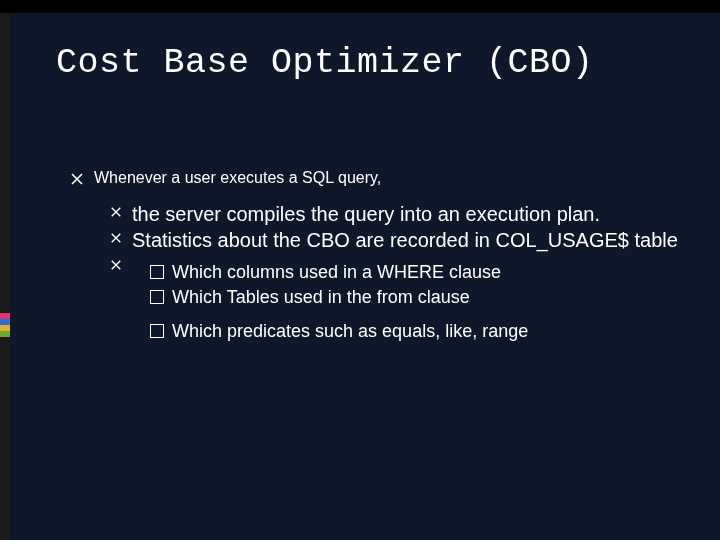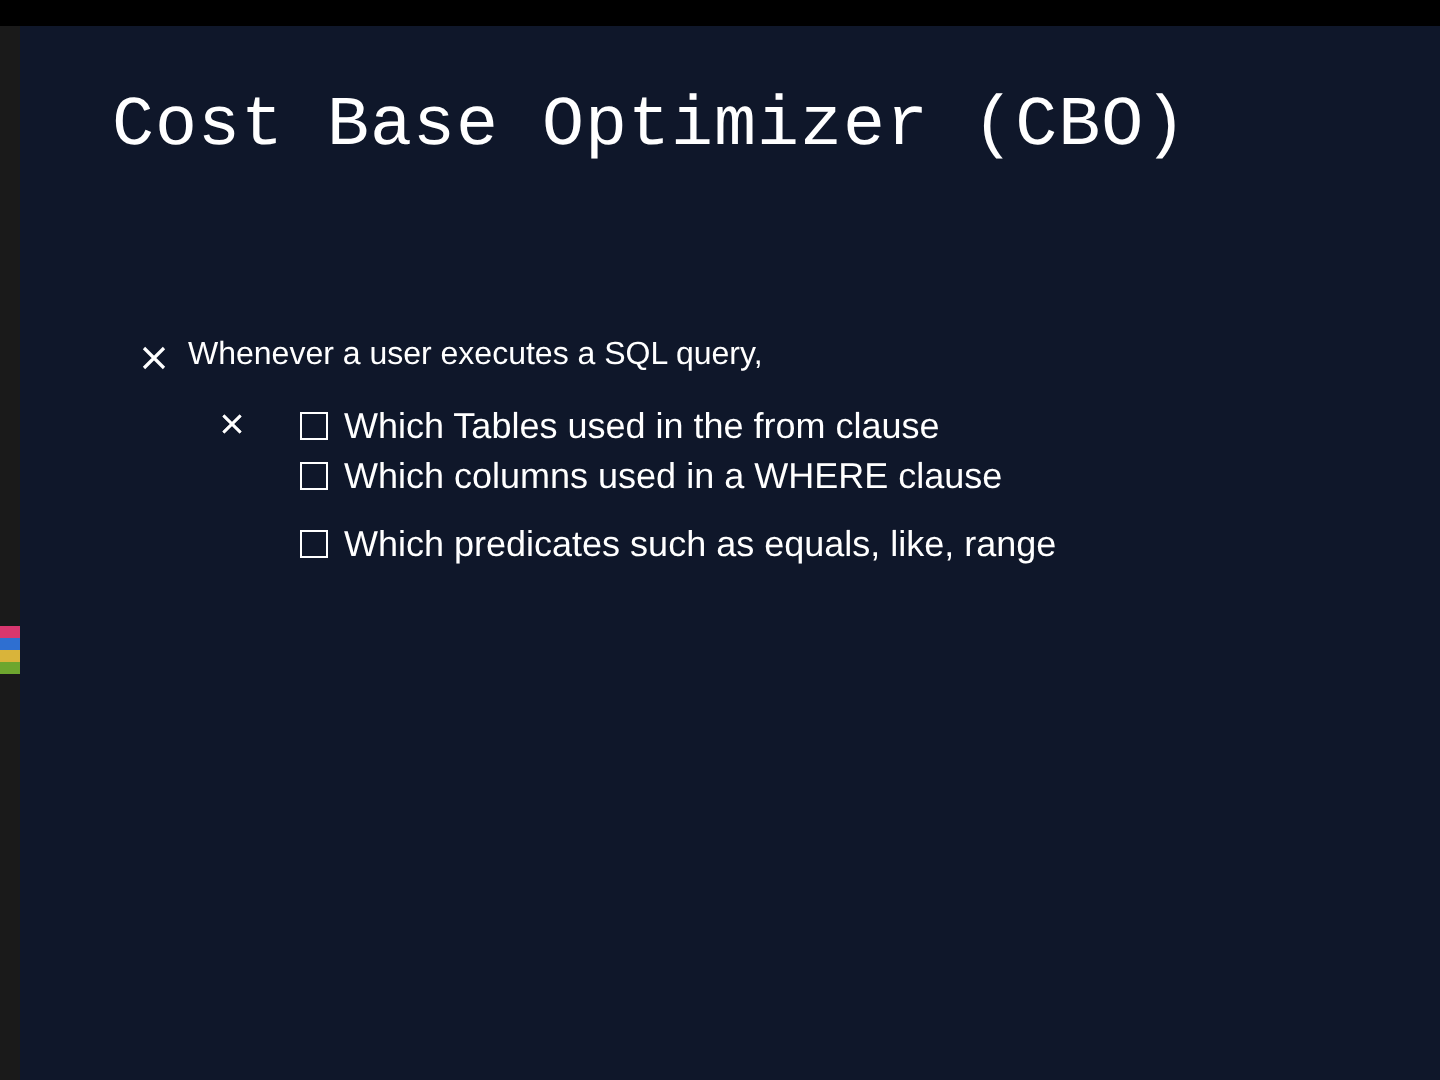--- a/index.html
+++ b/index.html
@@ -128,41 +128,50 @@
     </div>
 
     <div class="lvl2-group">
 
       <div class="lvl2">
         <span class="bullet-x">
           <svg width="12" height="12" viewBox="0 0 14 14">
               <path d="M2 2 L12 12 M12 2 L2 12" stroke="#fff" stroke-width="1.6" fill="none"></path>
             </svg>
         </span>
+        <span>the server  compiles the query into an execution plan.</span>
       </div>
 
+      <div class="lvl2">
+        <span class="bullet-x">
+          <svg width="12" height="12" viewBox="0 0 14 14">
+              <path d="M2 2 L12 12 M12 2 L2 12" stroke="#fff" stroke-width="1.6" fill="none"></path>
+            </svg>
+        </span>
+        <span>Statistics about the CBO are recorded in COL_USAGE$  table</span>
+      </div>
 
       <div class="lvl2">
         <span class="bullet-x">
           <svg width="12" height="12" viewBox="0 0 14 14">
               <path d="M2 2 L12 12 M12 2 L2 12" stroke="#fff" stroke-width="1.6" fill="none"></path>
             </svg>
         </span>
       </div>
 
       <div class="lvl3-group">
 
         <div class="lvl3">
           <span class="bullet-box"></span>
-          <span>Which Tables used  in the from clause</span>
+          <span>Which  columns used in a WHERE clause</span>
         </div>
 
         <div class="lvl3">
           <span class="bullet-box"></span>
-          <span>Which  columns used in a WHERE clause</span>
+          <span>Which Tables used  in the from clause</span>
         </div>
 
         <div class="lvl3 gap">
           <span class="bullet-box"></span>
           <span>Which  predicates such as equals, like, range</span>
         </div>
 
       </div>
 
     </div>

